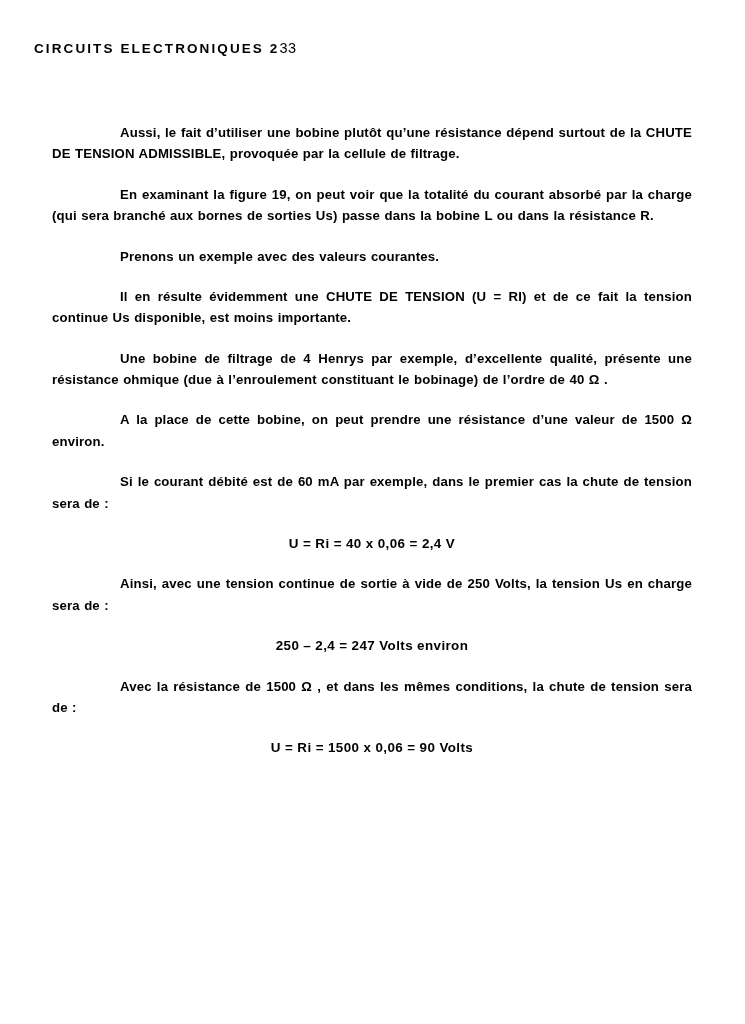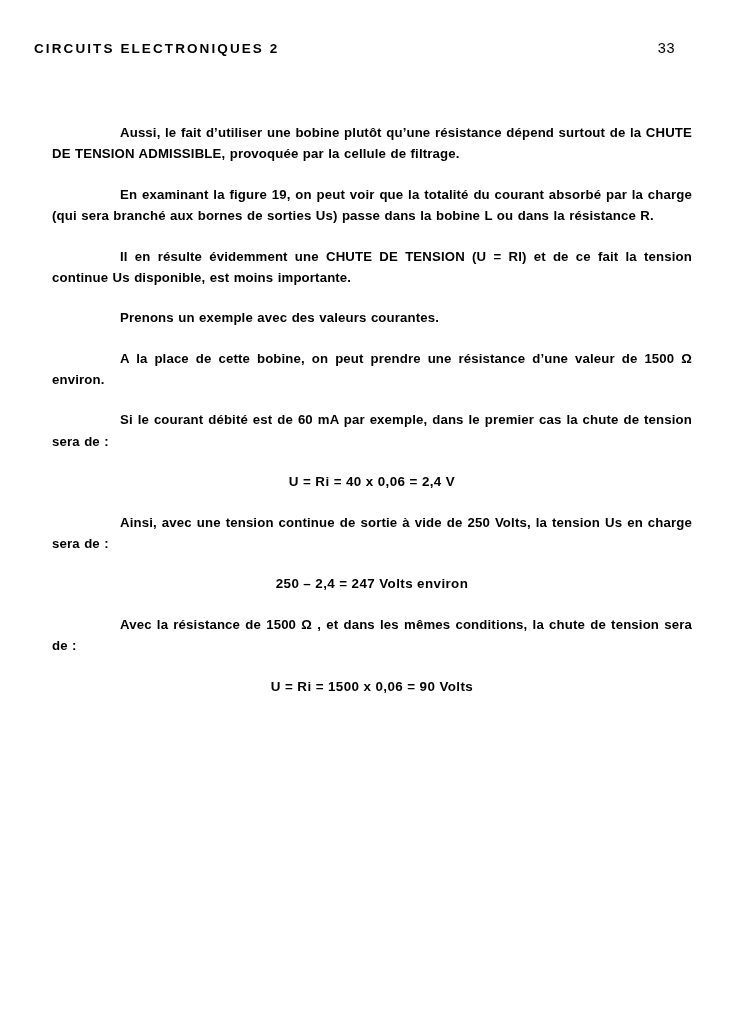--- a/index.html
+++ b/index.html
@@ -21,21 +21,21 @@
     height: 1024px;
     box-sizing: border-box;
   }
   .header {
     position: absolute;
     top: 40px;
     left: 34px;
     right: 70px;
     display: flex;
     align-items: baseline;
-    justify-content: space-between;
+    justify-content: flex-start;
   }
   .header-title {
     font-size: 13.5px;
     font-weight: bold;
     letter-spacing: 2.1px;
     white-space: nowrap;
   }
   .header-page {
     font-size: 14.5px;
     font-weight: normal;
@@ -80,24 +80,25 @@
     <span class="header-title">CIRCUITS ELECTRONIQUES 2</span>
     <span class="header-page">33</span>
   </div>
 
   <div class="body-col">
 
     <p class="para">Aussi, le fait d’utiliser une bobine plutôt qu’une résistance dépend surtout de la CHUTE DE TENSION ADMISSIBLE, provoquée par la cellule de filtrage.</p>
 
     <p class="para">En examinant la figure 19, on peut voir que la totalité du courant absorbé par la charge (qui sera branché aux bornes de sorties Us) passe dans la bobine L ou dans la résistance R.</p>
 
+    <p class="para">Prenons un exemple avec des valeurs courantes.</p>
+
     <p class="para">Il en résulte évidemment une CHUTE DE TENSION (U = RI) et de ce fait la tension continue Us disponible, est moins importante.</p>
 
-    <p class="para">Prenons un exemple avec des valeurs courantes.</p>
-
+    <p class="para">Une bobine de filtrage de 4 Henrys par exemple, d’excellente qualité, présente une résistance ohmique (due à l’enroulement constituant le bobinage) de l’ordre de 40 Ω .</p>
 
     <p class="para">A la place de cette bobine, on peut prendre une résistance d’une valeur de 1500 Ω  environ.</p>
 
     <p class="para">Si le courant débité est de 60 mA par exemple, dans le premier cas la chute de tension sera de :</p>
 
     <p class="eq">U = Ri = 40 x 0,06 =  2,4 V</p>
 
     <p class="para">Ainsi, avec une tension continue de sortie à vide de 250 Volts, la tension Us en charge sera de :</p>
 
     <p class="eq">250 – 2,4 =  247 Volts environ</p>

